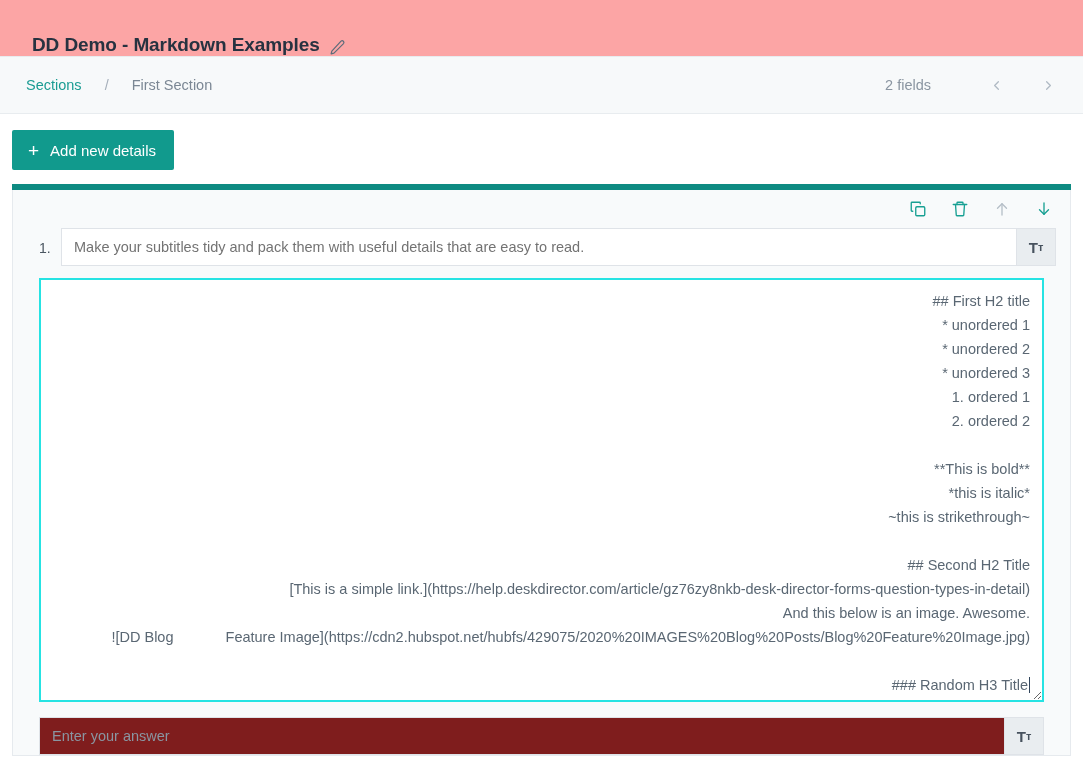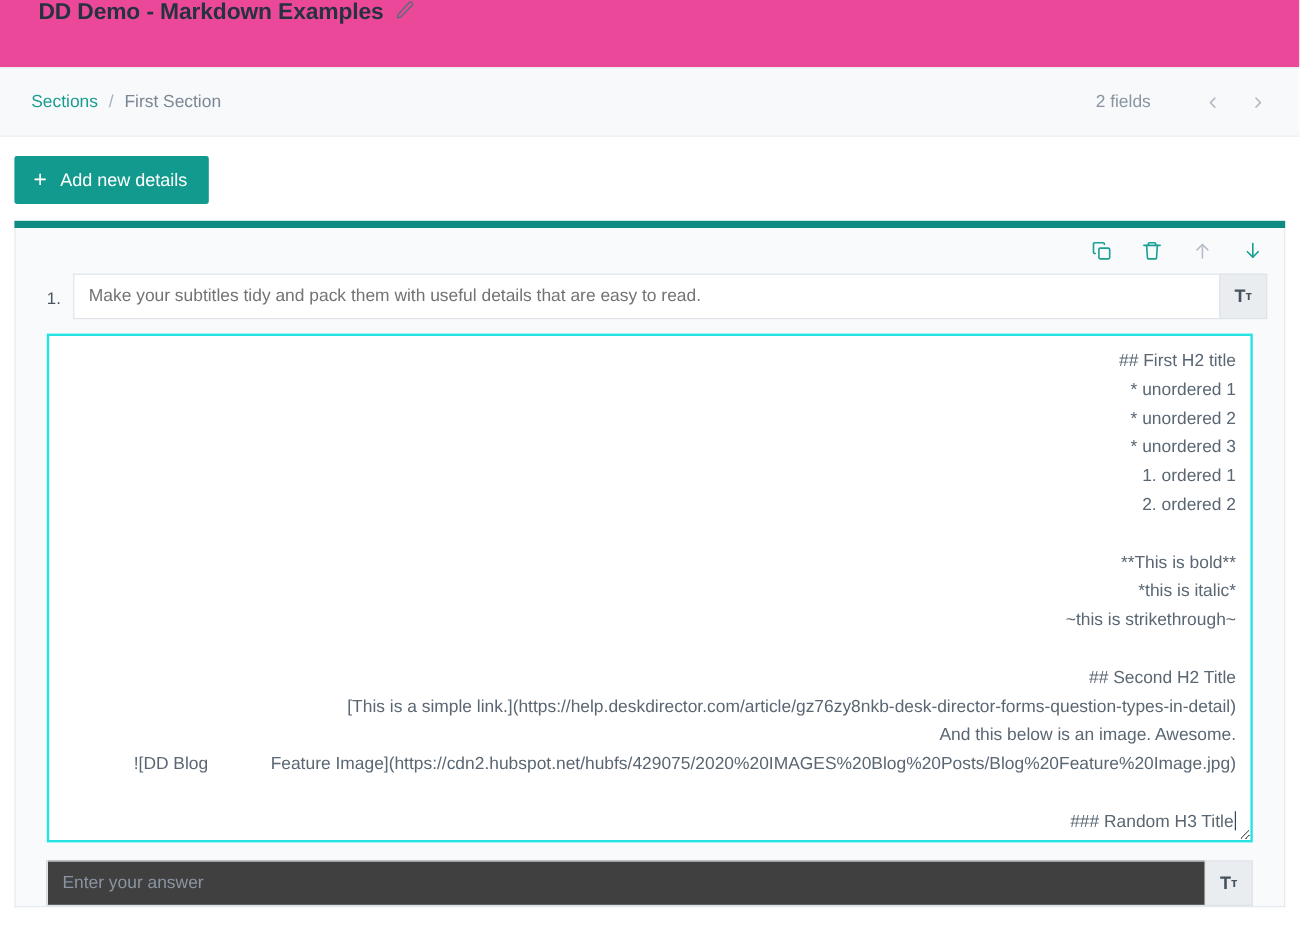--- a/index.html
+++ b/index.html
@@ -8,23 +8,23 @@
     width: 1083px; height: 782px;
     background: #ffffff;
     font-family: "Liberation Sans", sans-serif;
     -webkit-font-smoothing: antialiased;
   }
   .page { position: relative; width: 1083px; height: 782px; overflow: hidden; background:#fff; }
 
   
   .titlebar {
     height: 56px;
-    display: flex; align-items: flex-start;
+    display: flex; align-items: flex-end;
     padding: 0 0 0 32px;
-    background: #ec4899;
+    background: #fca5a5;
   }
   .form-title {
     font-size: 19px;
     font-weight: bold;
     color: #273240;
     letter-spacing: -0.1px;
   }
   .pencil-icon {
     margin-left: 9px;
     display: inline-flex; align-items: center;
@@ -33,20 +33,21 @@
   }
 
   
   .breadcrumb-bar {
     height: 58px;
     background: #f7f9fa;
     border-top: 1px solid #e8ecef;
     border-bottom: 1px solid #e8ecef;
     display: flex; align-items: center;
     padding: 0 22px 0 26px;
+    gap: 14px;
   }
   .crumb-link {
     font-size: 14.5px;
     color: #1b9c93;
     cursor: pointer;
     text-decoration: none;
   }
   .crumb-sep { font-size: 14.5px; color: #a6b0bb; margin: 0 9px; }
   .crumb-current { font-size: 14.5px; color: #7b8794; }
   .bc-spacer { flex: 1; }
@@ -166,21 +167,21 @@
   
   .answer-row {
     display: flex;
     margin: 15px 26px 0 26px;
   }
   .answer-input {
     flex: 1;
     height: 38px;
     border: 1px solid #dfe3e8;
     border-right: none;
-    background: #404040;
+    background: #7f1d1d;
     color: #8a95a1;
     font-size: 14.5px;
     padding: 12px 12px;
     font-family: "Liberation Sans", sans-serif;
     outline: none;
   }
   .answer-input::placeholder { color: #8a95a1; }
 </style>
 </head>
 <body>

